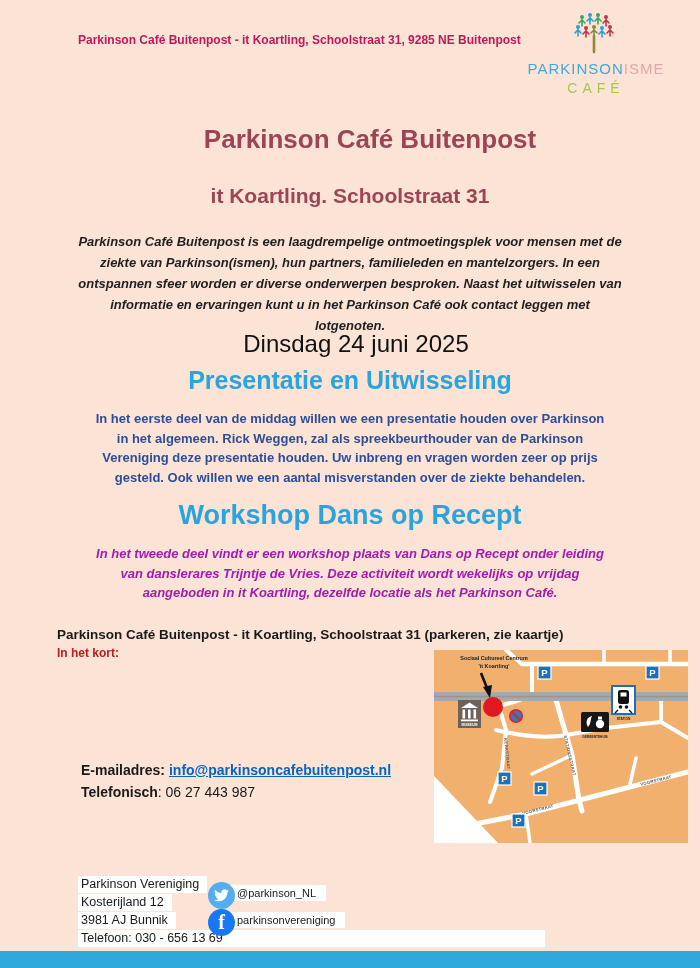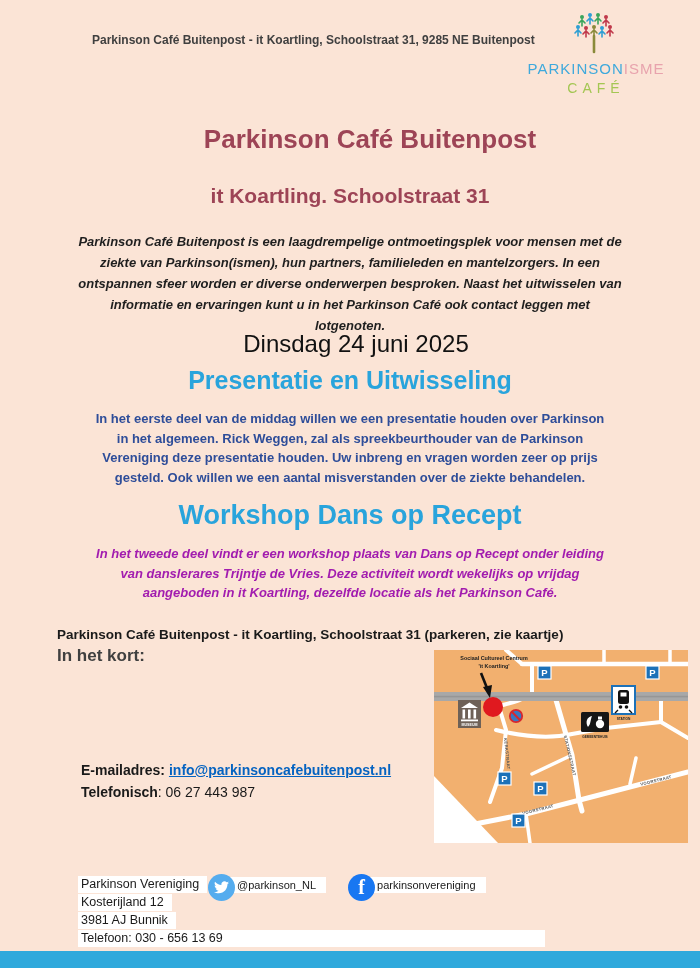--- a/index.html
+++ b/index.html
@@ -3,22 +3,22 @@
 <meta charset="utf-8">
 <style>
   * { margin:0; padding:0; box-sizing:border-box; }
   html,body { width:700px; }
   body { font-family:"Liberation Sans", sans-serif; }
   .page {
     position:relative; width:700px; height:968px;
     background:#fbe4d6; overflow:hidden;
   }
   .header-line {
-    position:absolute; left:92px; top:33px; width:500px;
-    font-size:12px; font-weight:bold; color:#404040;
+    position:absolute; left:78px; top:33px; width:500px;
+    font-size:12px; font-weight:bold; color:#be185d;
   }
   .logo { position:absolute; top:12px; right:30px; width:148px; text-align:center; }
   .logo .figures { display:block; margin:0 auto 2px auto; }
   .logo .wordmark { font-size:15px; letter-spacing:1px; font-weight:normal; white-space:nowrap; }
   .logo .brand { color:#3fa9dc; }
   .logo .brand-suffix { color:#e8a3ad; }
   .logo .brand-sub { display:block; margin-top:2px; font-size:14px; letter-spacing:5px; color:#a4c653; }
   .title {
     position:absolute; top:124px; left:0; width:100%; text-align:center;
     font-size:26px; font-weight:bold; color:#9d4456;padding-left:40px;
@@ -50,21 +50,21 @@
   .session2-text {
     position:absolute; top:544px; left:95px; right:95px; text-align:center;
     font-size:13px; font-weight:bold; font-style:italic; color:#a21caf; line-height:1.5;
   }
   .location-line {
     position:absolute; top:627px; left:57px; width:600px;
     font-size:13.5px; font-weight:bold; color:#1a1a1a;
   }
   .kort-heading {
     position:absolute; top:646px; left:57px;
-    font-size:17px; font-weight:bold; color:#404040;
+    font-size:12px; font-weight:bold; color:#b91c1c;
   }
   .kort-list { position:absolute; top:672px; left:57px; width:385px; list-style:none; }
   .kort-list li {
     position:relative; padding-left:24px; margin-bottom:7px;
     font-size:14px; color:#1a1a1a;
   }
   .kort-list li::before {
     content:""; position:absolute; left:4px; top:6px;
     width:6px; height:6px; border-radius:50%; background:#1a1a1a;
   }
@@ -74,21 +74,21 @@
   .map-wrap { position:absolute; left:434px; top:650px; width:254px; height:193px; }
   .map-wrap svg { display:block; width:254px; height:193px; }
   .footer { position:absolute; left:0; top:874px; width:700px; height:78px; }
   .org-block { position:absolute; left:78px; top:2px; }
   .org-line {
     display:block; width:-moz-fit-content; width:fit-content;
     background:#ffffff; padding:1px 8px 1px 3px; margin-bottom:1px;
     font-size:12.5px; color:#1a1a1a; line-height:15px;
   }
   .org-line.wide { width:467px; }
-  .social-row { position:absolute; left:208px; top:0; display:flex; align-items:flex-start; }
+  .social-row { position:absolute; left:208px; top:8px; display:flex; align-items:flex-start;flex-direction:column; }
   .social-item { display:flex; align-items:flex-start; margin-right:22px; }
   .social-icon {
     width:27px; height:27px; border-radius:50%; flex:0 0 27px;
     display:flex; align-items:center; justify-content:center;
     color:#fff; font-weight:bold; position:relative; z-index:2;
   }
   .social-icon.twitter { background:#55acee; }
   .social-icon.facebook { background:#1877f2; font-family:"Liberation Serif", serif; font-size:20px; }
   .social-icon.linkedin { background:#0077b5; font-size:13px; }
   .social-handle {

